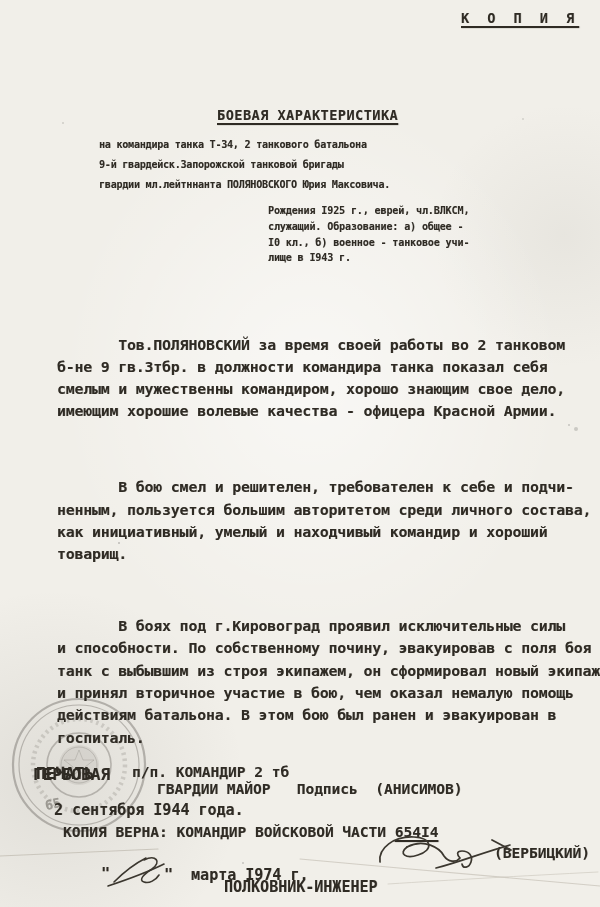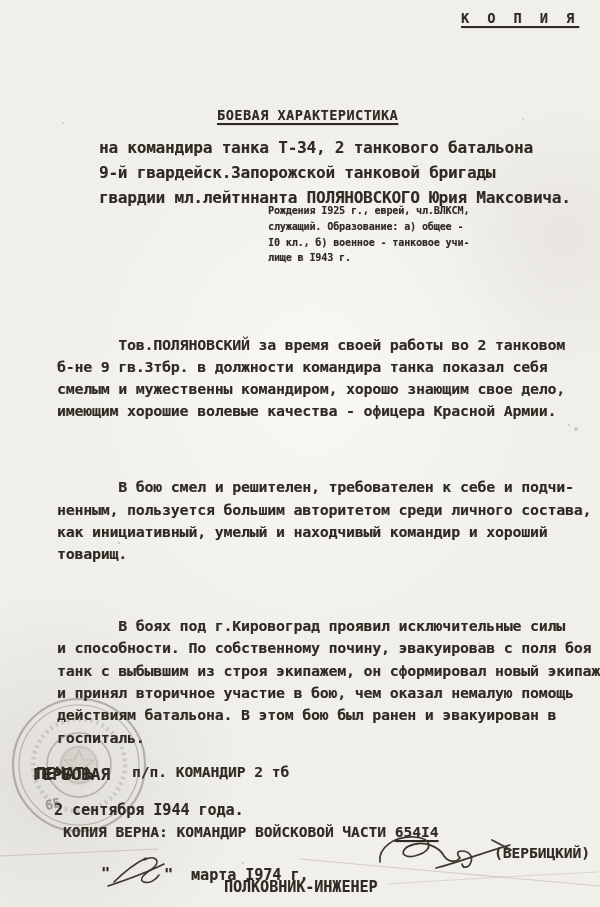--- a/index.html
+++ b/index.html
@@ -13,21 +13,21 @@
       radial-gradient(ellipse 60% 45% at 52% 42%, rgba(255,255,255,.55), transparent 70%),
       radial-gradient(circle at 9% 86%, rgba(100,97,90,.12), transparent 20%),
       radial-gradient(circle at 94% 26%, rgba(150,147,138,.10), transparent 15%),
       radial-gradient(ellipse 145% 120% at 50% 50%, transparent 58%, rgba(138,134,124,.17) 100%),
       #f1efe9;
   }
   .abs{ position:absolute; white-space:pre; }
   .u{ text-decoration:underline; text-underline-offset:3px; text-decoration-thickness:1.5px; }
   .copy-label{ font-size:13.5px; letter-spacing:5px; }
   .doc-title{ font-size:13.5px; letter-spacing:.5px;margin-top:21px; }
-  .addr{ font-size:16px; line-height:25px; letter-spacing:-.2px; }
+  .addr{ font-size:10px; line-height:20px; letter-spacing:-.2px; }
   .pers{ font-size:10px; line-height:15.8px; letter-spacing:-.1px; }
   .body-text{ font-size:14.8px; line-height:22.3px; letter-spacing:-.15px; }
   .para{ white-space:pre; }
   .s145{ font-size:14.5px; } .s15{ font-size:15px; } .s14{ font-size:16px; }
   svg{ display:block; }
   .specks{ position:absolute; left:0; top:0; width:2px; height:2px; border-radius:50%;
     background:rgba(70,68,62,.0);
     box-shadow: 322px 212px 0 rgba(70,68,62,.28), 118px 542px 0 rgba(70,68,62,.30),
       478px 642px 0 rgba(70,68,62,.22), 62px 122px 0 rgba(70,68,62,.20),
       522px 118px 0 rgba(70,68,62,.18), 242px 862px 0 rgba(70,68,62,.25),
@@ -90,20 +90,21 @@
 действиям батальона. В этом бою был ранен и эвакуирован в
 госпиталь.</div>
     
     
   </div>
 
   <div class="abs s14" style="left:33px;top:765px;">ГЕРБОВАЯ</div>
   <div class="abs s14" style="left:36px;top:764px;">ПЕЧАТЬ</div>
 
   <div class="abs s145" style="left:132px;top:764px;">п/п. КОМАНДИР 2 тб</div>
+  <div class="abs s145" style="left:157px;top:781px;">ГВАРДИИ МАЙОР   Подпись  (АНИСИМОВ)</div>
 
   <div class="abs s15" style="left:54px;top:801px;">2 сентября I944 года.</div>
 
   <div class="abs s145" style="left:63px;top:824px;"><span>КОПИЯ ВЕРНА: КОМАНДИР ВОЙСКОВОЙ ЧАСТИ </span><span class="u">654I4</span></div>
 
   <div class="abs s15" style="left:224px;top:878px;">ПОЛКОВНИК-ИНЖЕНЕР</div>
   <div class="abs s145" style="left:494px;top:845px;">(ВЕРБИЦКИЙ)</div>
 
   <svg class="abs" style="left:372px;top:826px;" width="150" height="58" viewBox="0 0 150 58">
     <g fill="none" stroke="#3b372f" stroke-width="1.7" stroke-linecap="round">

